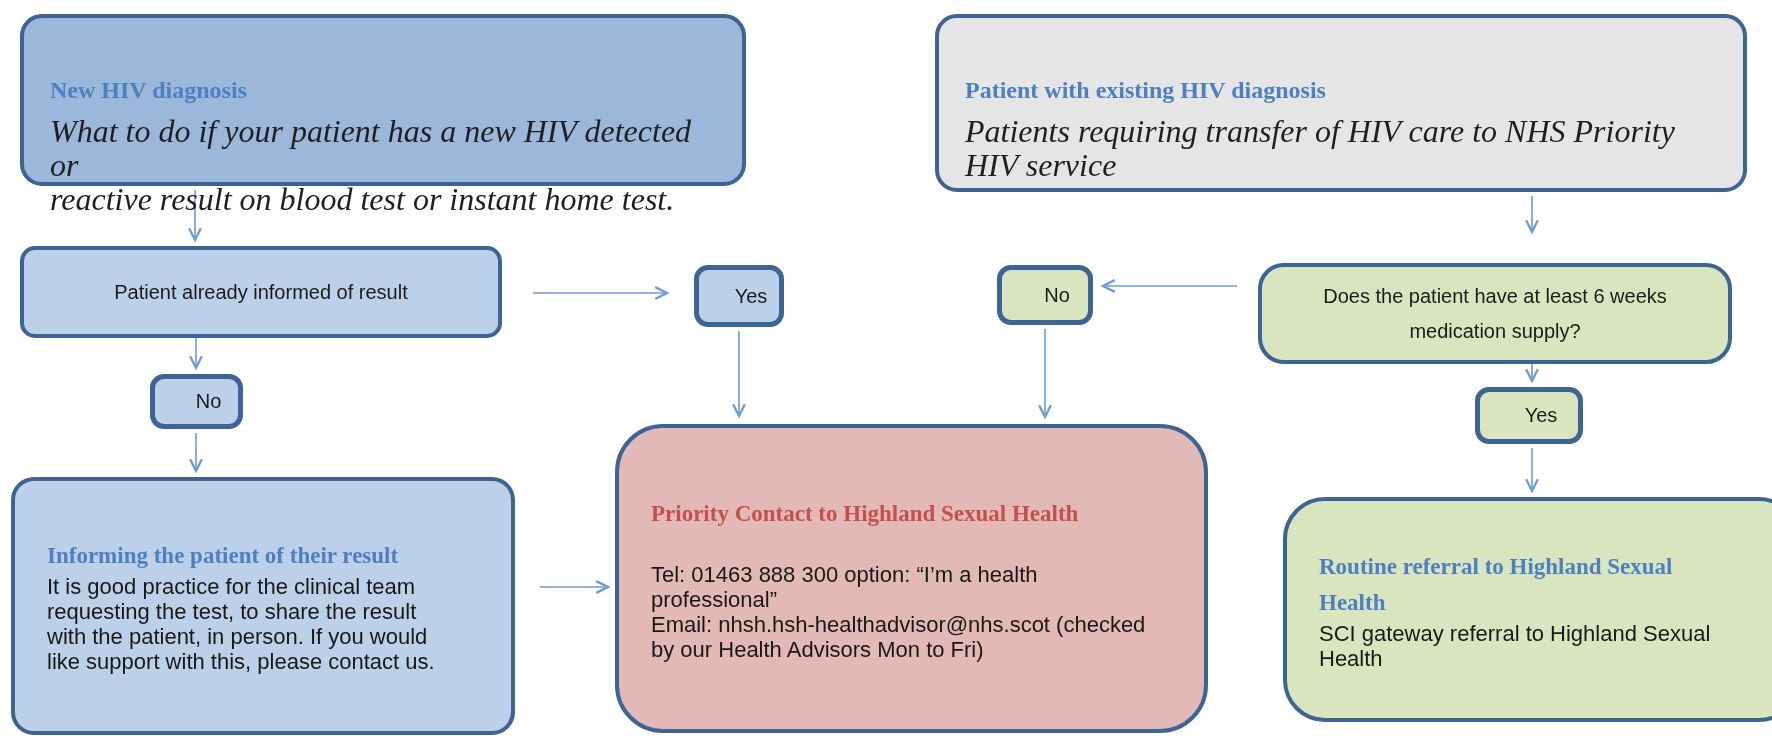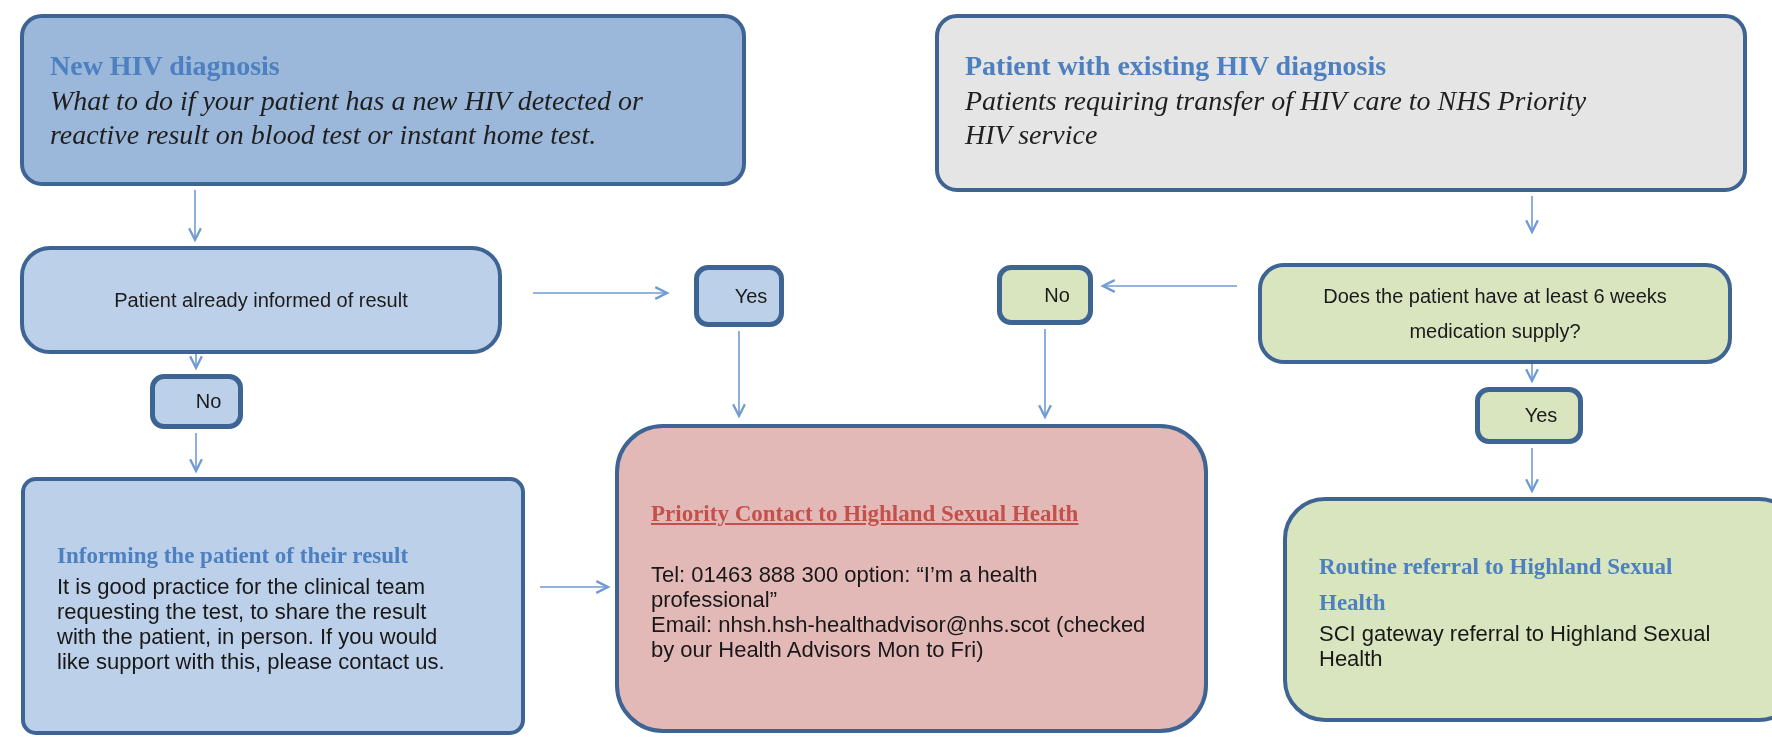--- a/index.html
+++ b/index.html
@@ -30,37 +30,37 @@
   .center-label{
     display:flex;align-items:center;justify-content:center;
     text-align:center;font-size:20px;line-height:35px;
     white-space:pre-line;
   }
   .serif-title{
     font-family:"Liberation Serif","DejaVu Serif",serif;
     font-weight:bold;color:#4d80c0;
   }
   .hdr-box{padding:30px 26px 0 26px;}
-  .hdr-box .serif-title{font-size:28px;line-height:36px;}
+  .hdr-box .serif-title{font-size:24px;line-height:36px;margin-top:24px;}
   .hdr-sub{
     font-family:"Liberation Serif","DejaVu Serif",serif;
-    font-style:italic;font-size:28px;line-height:34px;
-    color:#1f1f1f;white-space:pre-line;
+    font-style:italic;font-size:32px;line-height:34px;
+    margin-top:6px;color:#1f1f1f;white-space:pre-line;
   }
   .content-box{
     display:flex;flex-direction:column;justify-content:center;
     padding:0 32px;
   }
   .content-box .serif-title{font-size:23px;line-height:36px;white-space:pre-line;}
   .content-box .body-text{
     font-size:22px;line-height:25px;white-space:pre-line;color:#181818;
   }
   .red-title{
     font-family:"Liberation Serif","DejaVu Serif",serif;
-    font-weight:bold;color:#c4504c;font-size:23px;line-height:35px;text-decoration:underline;
+    font-weight:bold;color:#c4504c;font-size:23px;line-height:35px;
   }
   .red-box .body-text{margin-top:31px;}
   svg#connectors{position:absolute;left:0;top:0;pointer-events:none;}
 </style>
 </head>
 <body>
 
 <div id="canvas">
 
   <svg id="connectors" width="1772" height="755" viewBox="0 0 1772 755">
@@ -89,42 +89,42 @@
     <div class="hdr-sub">What to do if your patient has a new HIV detected or
 reactive result on blood test or instant home test.</div>
   </div>
 
   <div class="box hdr-green hdr-box" style="left:935px;top:14px;width:812px;height:178px;">
     <div class="serif-title">Patient with existing HIV diagnosis</div>
     <div class="hdr-sub">Patients requiring transfer of HIV care to NHS Priority
 HIV service</div>
   </div>
 
-  <div class="box lt-blue center-label" style="left:20px;top:246px;width:482px;height:108px;border-radius:30px;">
+  <div class="box lt-blue center-label" style="left:20px;top:246px;width:482px;height:92px;border-radius:15px;">
     <span>Patient already informed of result</span>
   </div>
 
   <div class="box lt-blue small" style="left:694px;top:265px;width:90px;height:62px;">
     <span>Yes</span>
   </div>
 
   <div class="box lt-green small" style="left:997px;top:265px;width:96px;height:60px;">
     <span>No</span>
   </div>
 
   <div class="box lt-green center-label" style="left:1258px;top:239px;width:474px;height:101px;border-radius:26px;margin-top:24px;">
     <span>Does the patient have at least 6 weeks
 medication supply?</span>
   </div>
 
   <div class="box lt-blue small" style="left:150px;top:374px;width:93px;height:55px;">
     <span>No</span>
   </div>
 
-  <div class="box lt-blue content-box" style="left:21px;top:477px;width:504px;height:258px;border-radius:15px;">
+  <div class="box lt-blue content-box" style="left:11px;top:477px;width:504px;height:258px;border-radius:23px;">
     <div class="serif-title">Informing the patient of their result</div>
     <div class="body-text">It is good practice for the clinical team
 requesting the test, to share the result
 with the patient, in person. If you would
 like support with this, please contact us.</div>
   </div>
 
   <div class="box red-box content-box" style="left:615px;top:424px;width:593px;height:309px;">
     <div class="red-title">Priority Contact to Highland Sexual Health</div>
     <div class="body-text">Tel: 01463 888 300 option: “I’m a health

